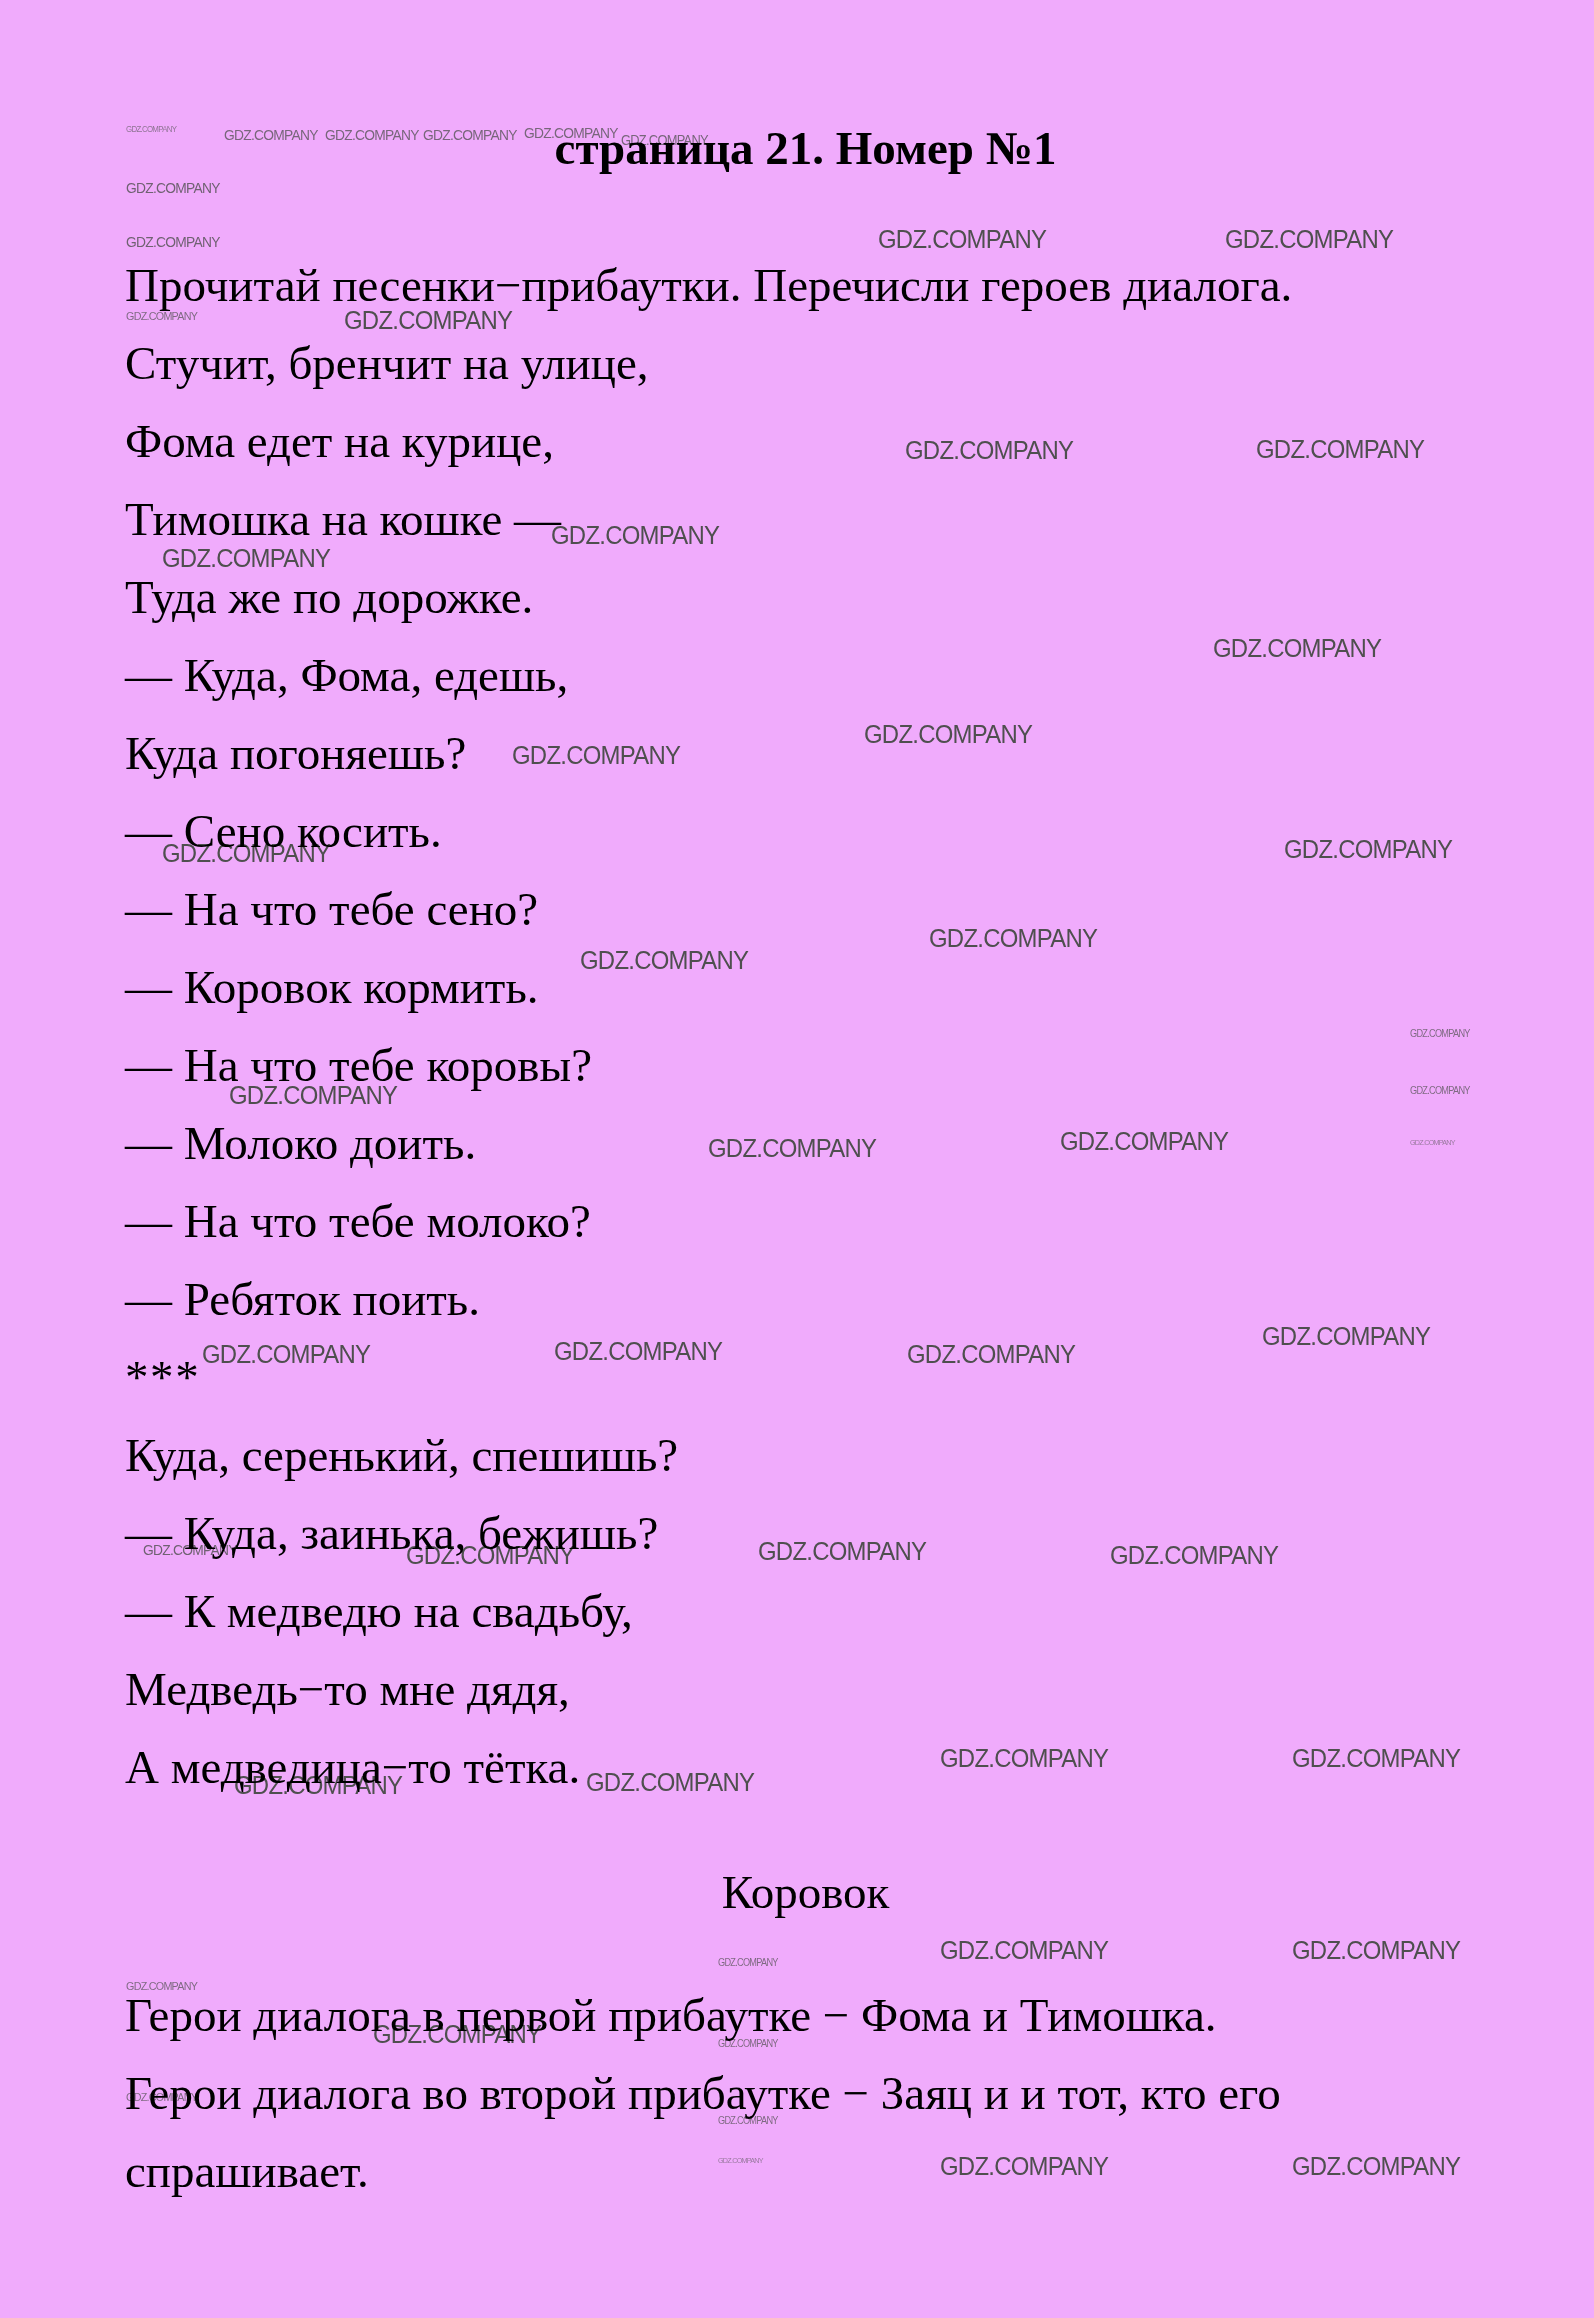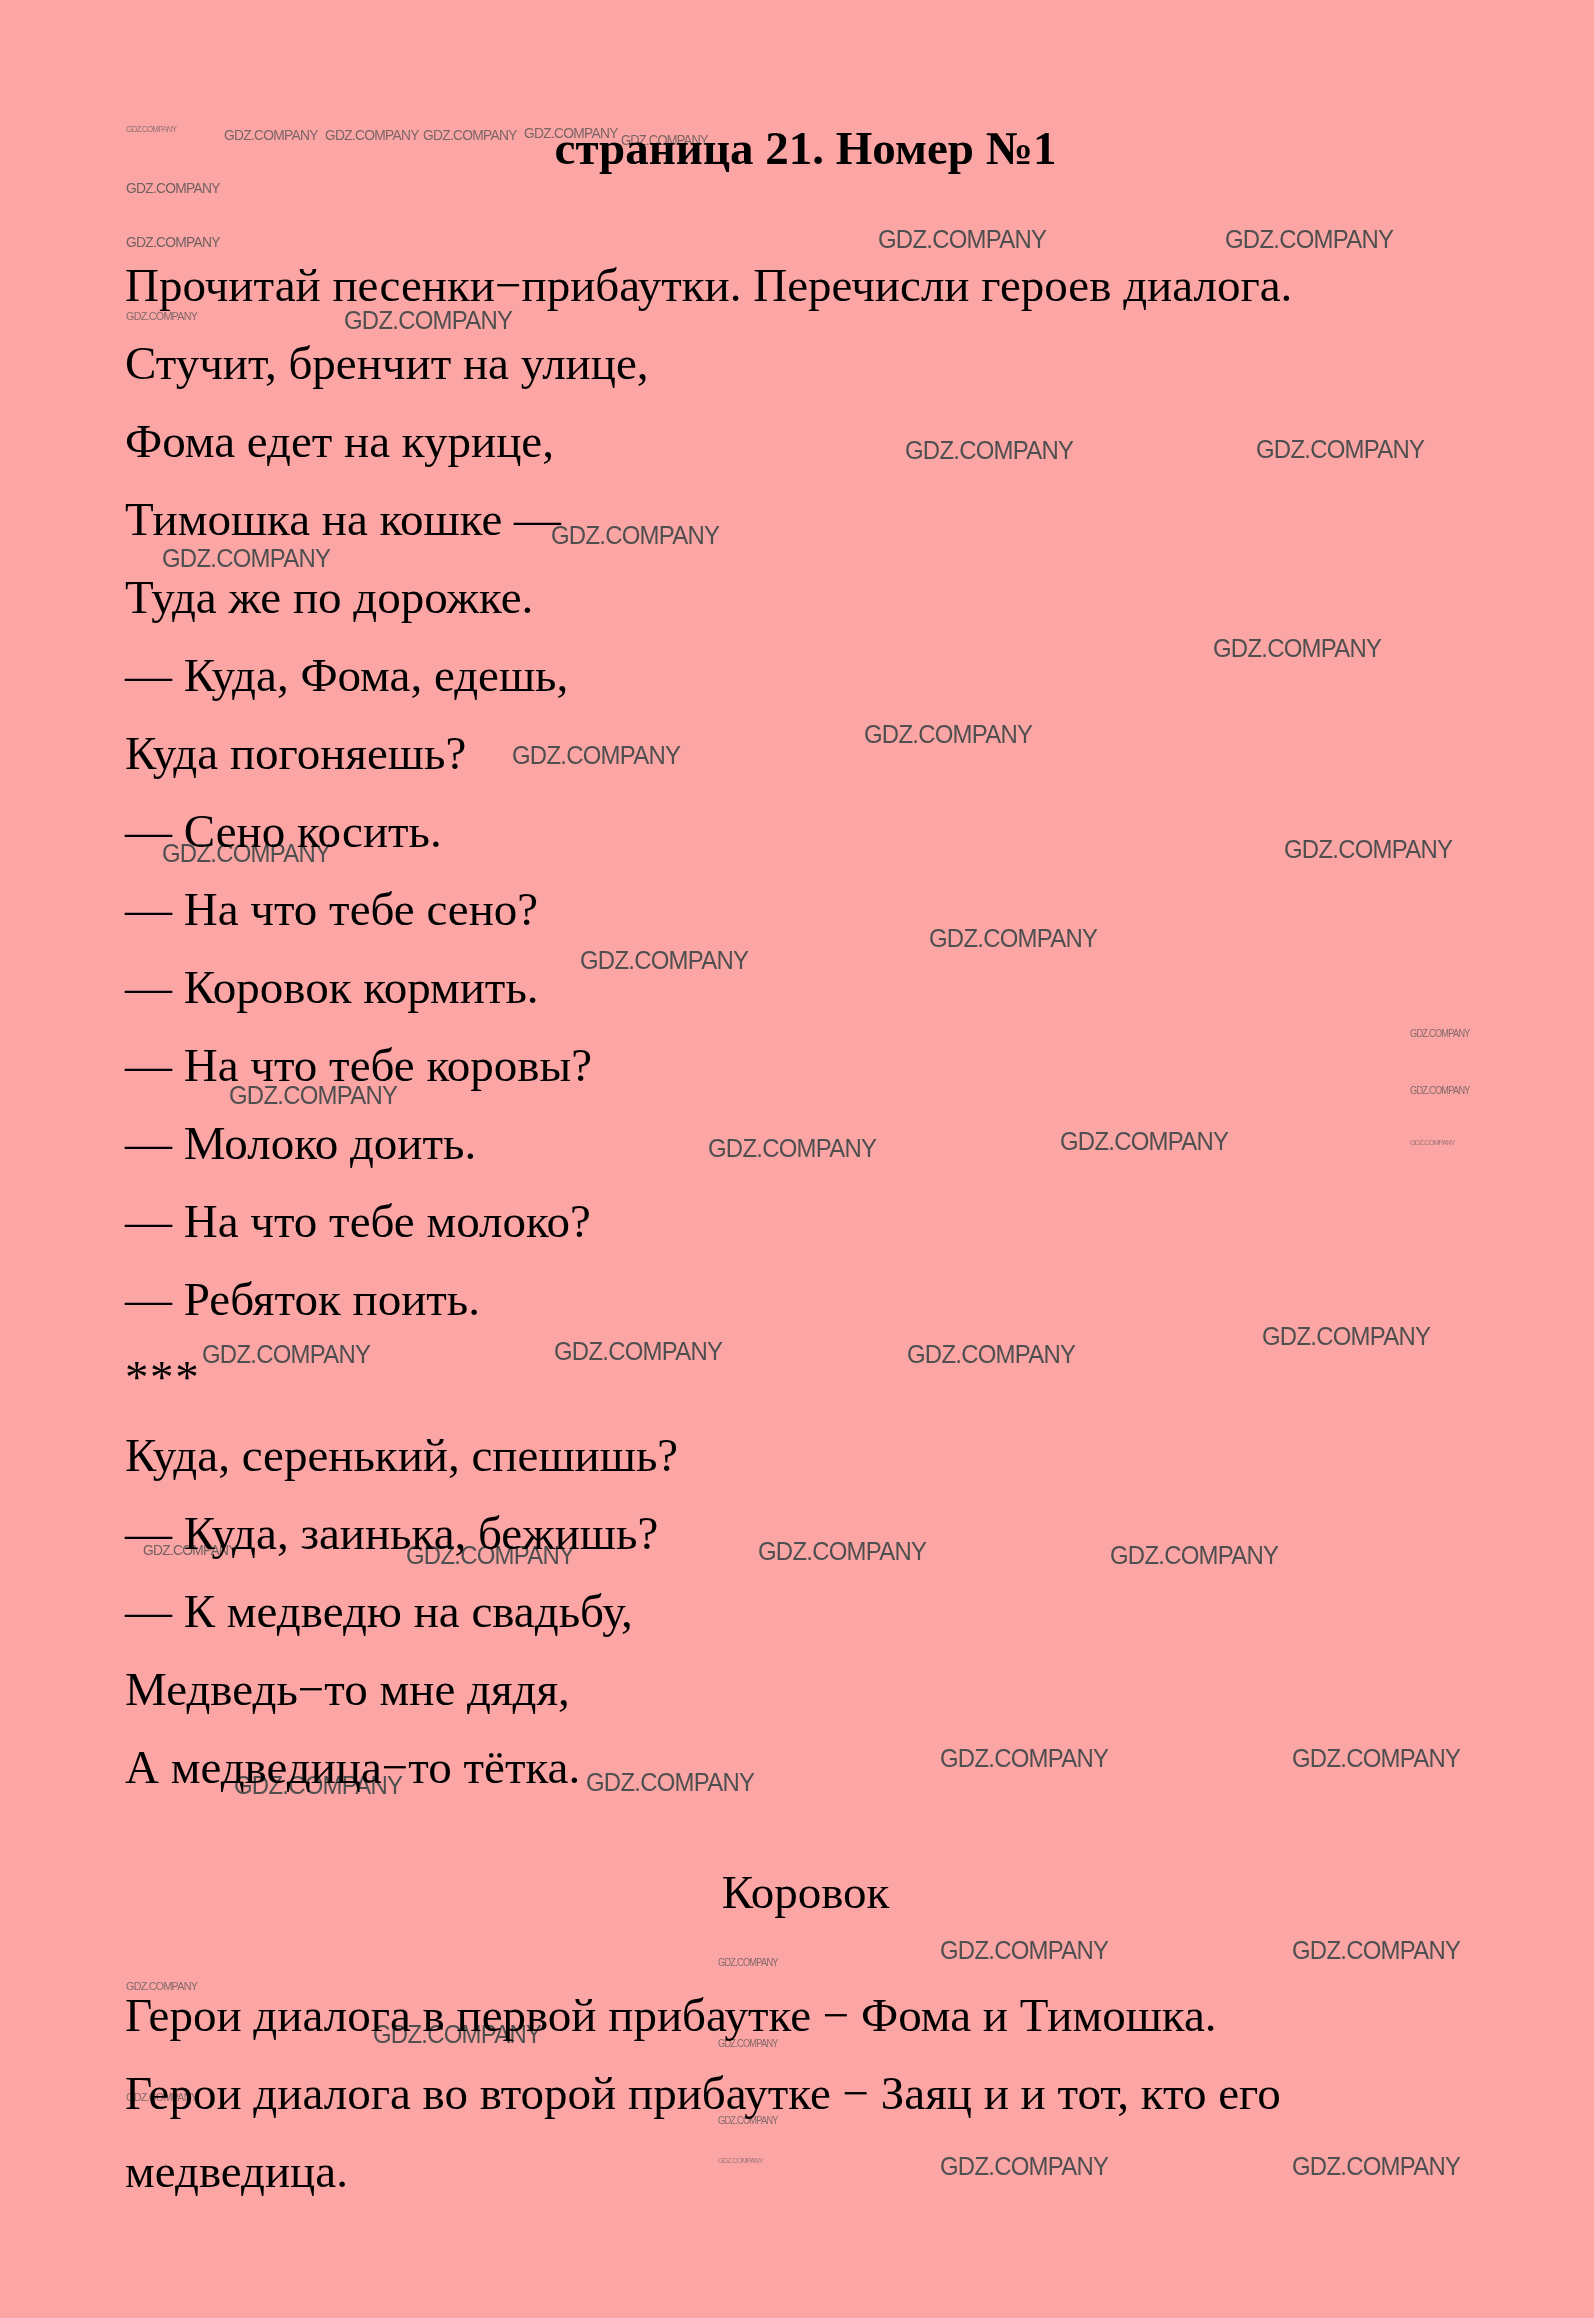--- a/index.html
+++ b/index.html
@@ -1,20 +1,20 @@
 <!DOCTYPE html>
 <html style="font-size:12.5px"><head>
 <meta charset="utf-8">
 <style>
   html, body { margin: 0; padding: 0; background: #ffffff; }
   .page {
     position: relative;
     width: 1595px;
     height: 2319px;
-    background: #fca5a5;
+    background: #f0abfc;
     overflow: hidden;
     font-family: "Liberation Serif", serif;
     color: #000000;
   }
   .wm-layer { position: absolute; inset: 0; z-index: 0; }
   .wm {
     position: absolute;
     font-family: "Liberation Sans", sans-serif;
     color: #4f4f4f;
     letter-spacing: -0.8px;
@@ -143,18 +143,18 @@
         <p class="line">— К медведю на свадьбу,</p>
         <p class="line">Медведь−то мне дядя,</p>
         <p class="line">А медведица−то тётка.</p>
       </div>
 
     <h2 class="solution-heading">Коровок</h2>
 
     <div class="solution-block">
         <p class="line solution-line"><span>Герои диалога в первой прибаутке − </span><b>Фома и Тимошка.</b></p>
         <p class="line solution-line"><span>Герои диалога во второй прибаутке − </span><b>Заяц и и тот, кто его</b></p>
-        <p class="line solution-line"><span></span><b>медведица.</b></p>
+        <p class="line solution-line"><span></span><b>спрашивает.</b></p>
       </div>
 
   </div>
 </div>
 
 
 </body></html>

